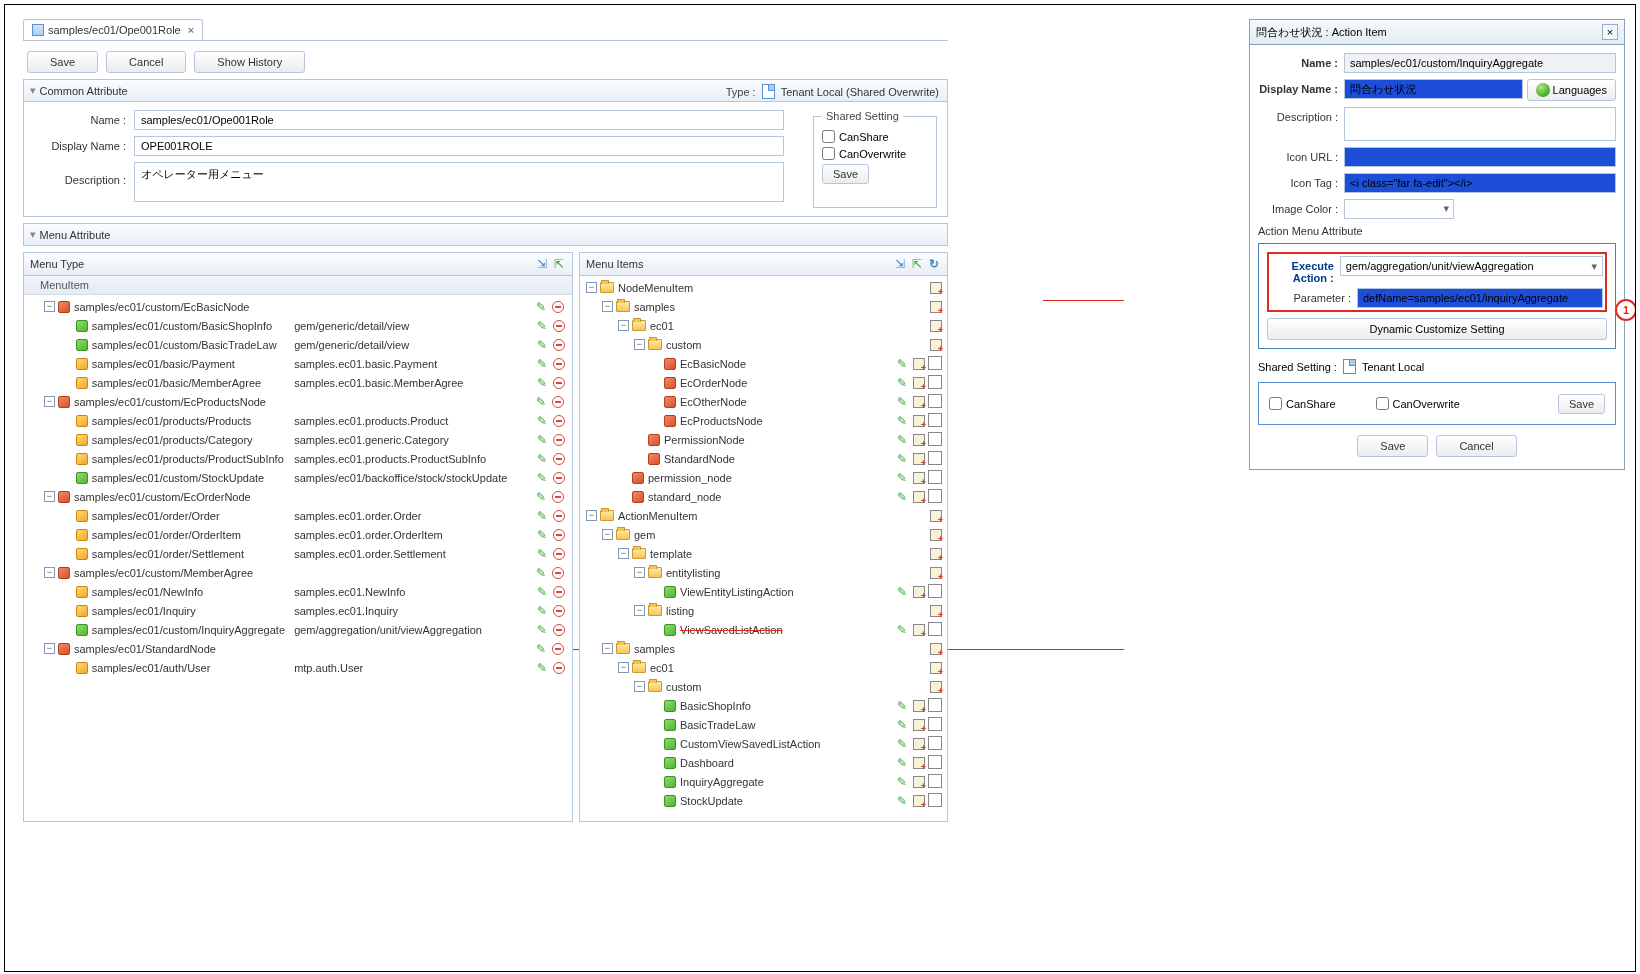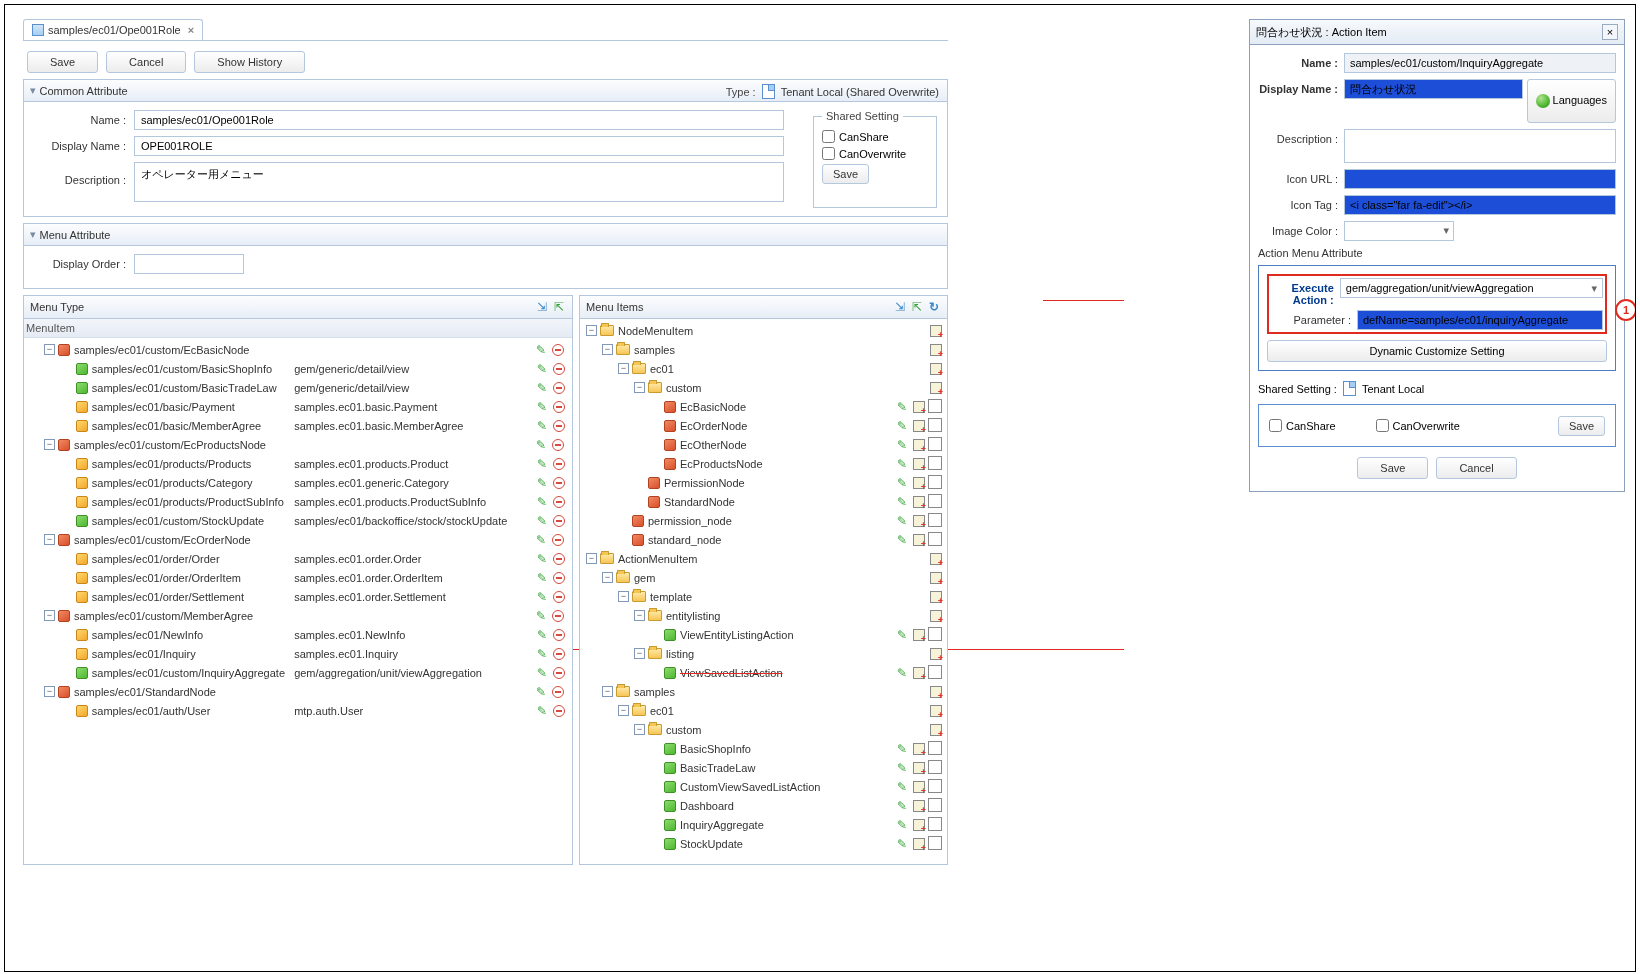--- a/index.html
+++ b/index.html
@@ -28,21 +28,21 @@
 .ico-doc:before{content:"";position:absolute;top:0;right:0;width:5px;height:5px;background:#a6cdf3;border-left:1px solid #5a8fd0;border-bottom:1px solid #5a8fd0}
 .fieldset{border:1px solid #b4c7dd;padding:4px 8px 8px;width:124px}
 .fieldset legend{padding:0 4px;color:#444}
 .chk{display:flex;align-items:center;gap:4px;margin:4px 0}
 .chk input{width:13px;height:13px}
 .split{display:flex;gap:6px;margin-top:6px}
 .panel{border:1px solid #b4c7dd;flex:1;display:flex;flex-direction:column;height:570px}
 .panel-hdr{background:linear-gradient(#fcfdfe,#e7eef7);padding:4px 6px;display:flex;align-items:center;color:#333;border-bottom:1px solid #b4c7dd}
 .panel-hdr .hdr-icons{margin-left:auto;display:flex;gap:3px}
 .hdr-ico{width:14px;height:14px;font-size:12px;display:inline-flex;align-items:center;justify-content:center;cursor:pointer}
-.subhdr{background:linear-gradient(#f2f5fa,#e5ebf4);padding:3px 2px;border-bottom:1px solid #d4dde8;color:#555}
+.subhdr{background:linear-gradient(#f2f5fa,#e5ebf4);padding:3px 16px;border-bottom:1px solid #d4dde8;color:#555}
 .tree{overflow-y:auto;overflow-x:hidden;flex:1;padding:2px 0;background:#fff}
 .tree::-webkit-scrollbar{width:14px}
 .tree::-webkit-scrollbar-thumb{background:#c6d0de;border:1px solid #a7b9cd}
 .tree::-webkit-scrollbar-track{background:#eef2f7}
 .trow{display:flex;align-items:center;height:19px;padding-right:4px}
 .trow .indent{display:inline-block}
 .trow .tgl{width:11px;height:11px;border:1px solid #8298b5;background:#fff;display:inline-flex;align-items:center;justify-content:center;font-size:9px;line-height:1;color:#556;margin-right:3px;cursor:pointer}
 .trow .tgl.leaf{border:none;background:none}
 .trow .cube{width:12px;height:12px;display:inline-block;margin-right:4px;border-radius:2px}
 .cube.red{background:linear-gradient(145deg,#f08a65,#d9502a);border:1px solid #b3411f}
@@ -73,21 +73,21 @@
 .dlg-body{padding:8px}
 .drow{display:flex;align-items:flex-start;margin-bottom:6px}
 .dlabel{width:86px;text-align:right;padding-right:6px;padding-top:4px;color:#333;font-weight:bold}
 .dlabel.n{font-weight:normal}
 .dinput{border:1px solid #b4c7dd;padding:3px 5px;flex:1;background:#1d4ed8}
 .dinput.ro{background:#eef1f5}
 .dtextarea{border:1px solid #b4c7dd;padding:3px 5px;flex:1;height:34px;resize:none}
 .color-sel{border:1px solid #b4c7dd;width:110px;height:20px;position:relative;background:#fff}
 .color-sel:after{content:"▾";position:absolute;right:4px;top:2px;color:#666}
 .ico-globe{width:14px;height:14px;border-radius:50%;background:radial-gradient(circle at 35% 30%,#aee48f,#4fb731 60%,#2c7a1e);display:inline-block;margin-right:3px}
-.lang-btn{border:1px solid #b4c7dd;background:linear-gradient(#fff,#ececec);padding:14px 8px;display:inline-flex;cursor:pointer;border-radius:3px}
+.lang-btn{border:1px solid #b4c7dd;background:linear-gradient(#fff,#ececec);padding:3px 8px;display:inline-flex;align-items:center;cursor:pointer;border-radius:3px}
 .grp-box{border:1px solid #5a8fd0;padding:8px;margin-top:2px}
 .grp-box.blue{border:1.5px solid #4a7fc0}
 .grp-title{color:#333;margin-bottom:6px}
 .red-box{border:2px solid #e02a1f;padding:2px}
 .call1{position:absolute;right:-13px;top:254px;width:22px;height:22px;border:2px solid #e02a1f;border-radius:50%;background:#fff;display:flex;align-items:center;justify-content:center;color:#e02a1f;font-weight:bold}
 .sel{border:1px solid #b4c7dd;padding:3px 5px;width:100%;background:#fff;position:relative}
 .sel:after{content:"▾";position:absolute;right:5px;top:3px;color:#666}
 .wide-btn{width:100%;background:linear-gradient(#fff,#ececec);border:1px solid #b4c7de;border-radius:3px;padding:4px 0;text-align:center;cursor:pointer;margin-top:6px}
 .share-row{display:flex;align-items:center;gap:6px;margin:2px 0 8px}
 .share-box{border:1px solid #5a8fd0;padding:10px;display:flex;align-items:center;gap:40px}
@@ -156,26 +156,20 @@
             </label>
         <button class="btn small">Save</button>
       </fieldset>
     </div>
   </div>
 
   <div class="section-hdr" style="margin-top:6px">
     <span class="chev">▾</span>
     <span>Menu Attribute</span>
   </div>
-  <div class="section-body">
-    <div class="form-row">
-      <div class="form-label">Display Order :</div>
-      <input class="input w110" style="">
-    </div>
-  </div>
 
   <div class="split">
     <div class="panel" style="width:550px;flex:none">
       <div class="panel-hdr">
         <span>Menu Type</span>
         <span class="hdr-icons">
           <span class="hdr-ico" style="color:#3c87c9">⇲</span>
           <span class="hdr-ico" style="color:#39a33b">⇱</span>
         </span>
       </div>

